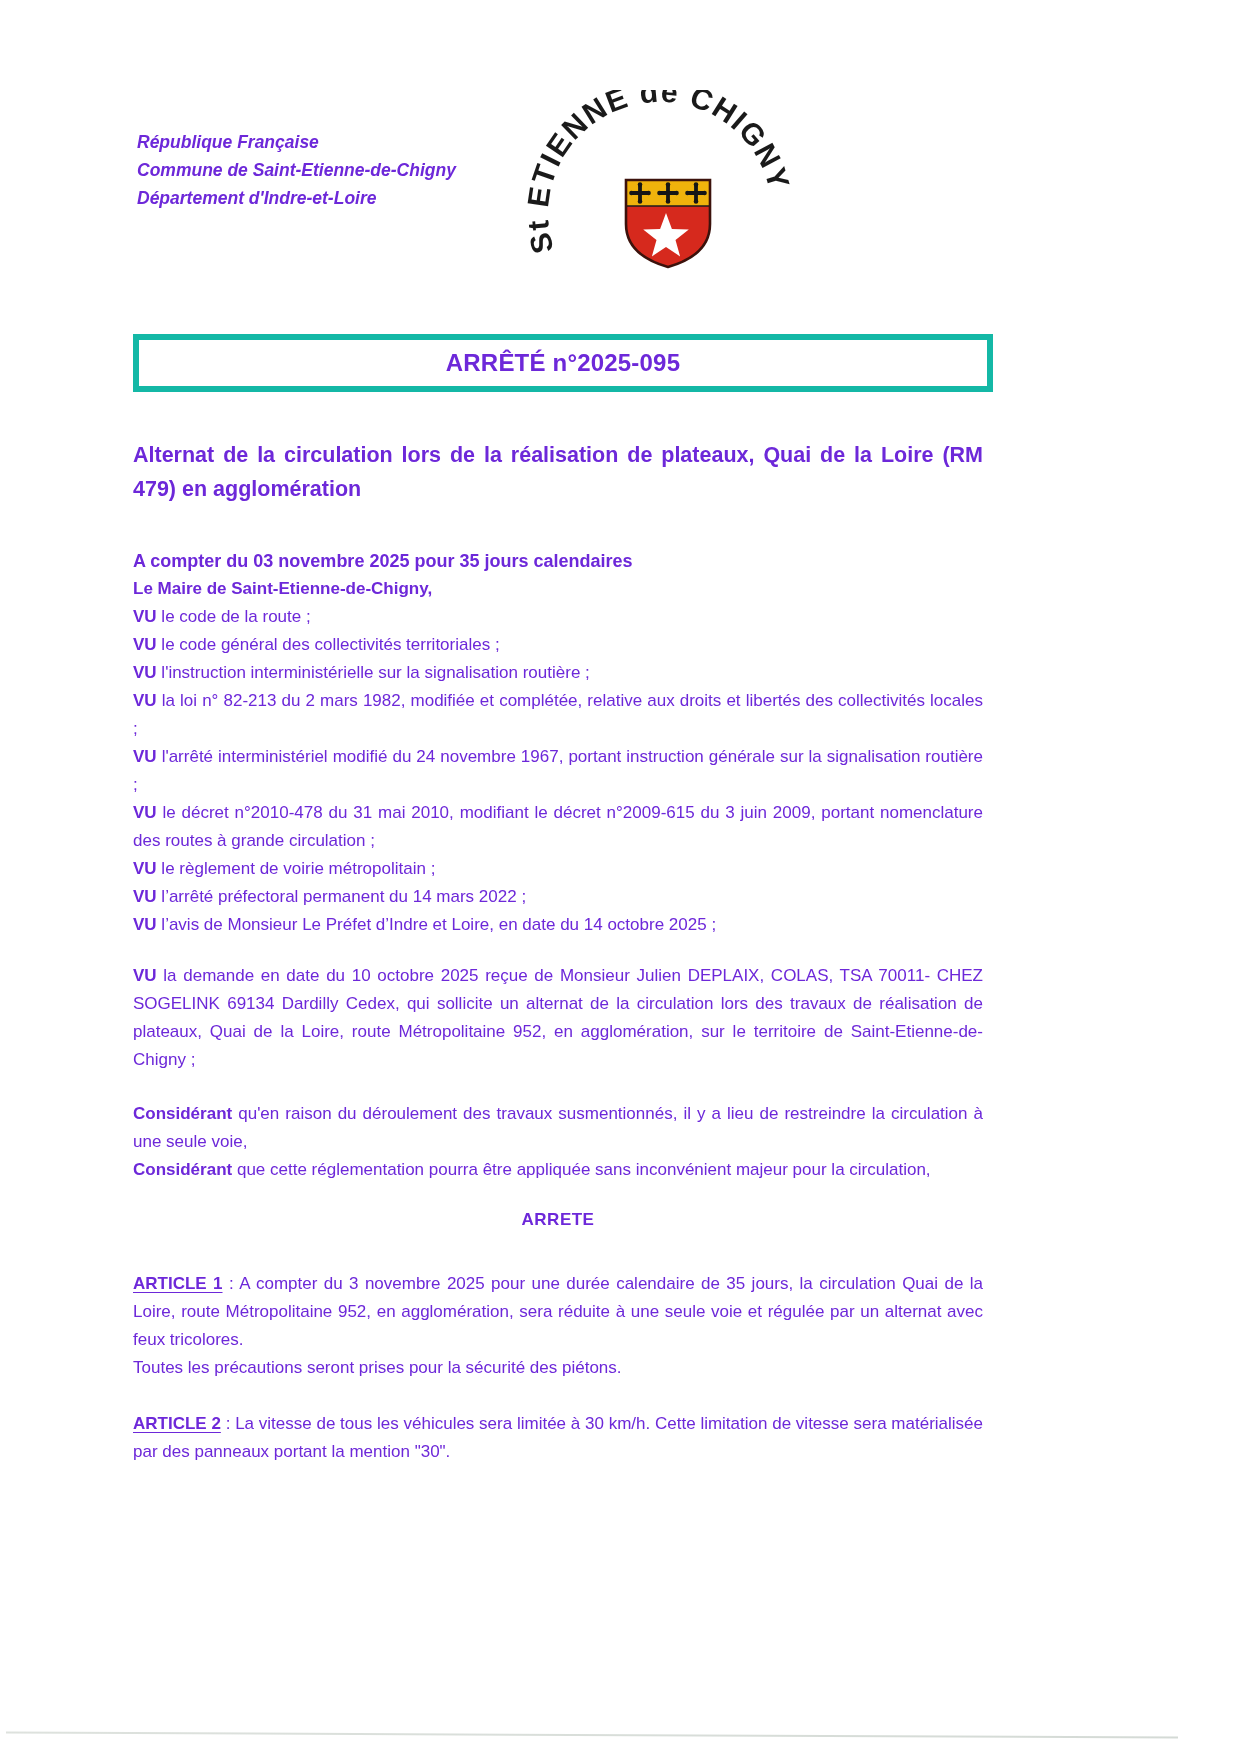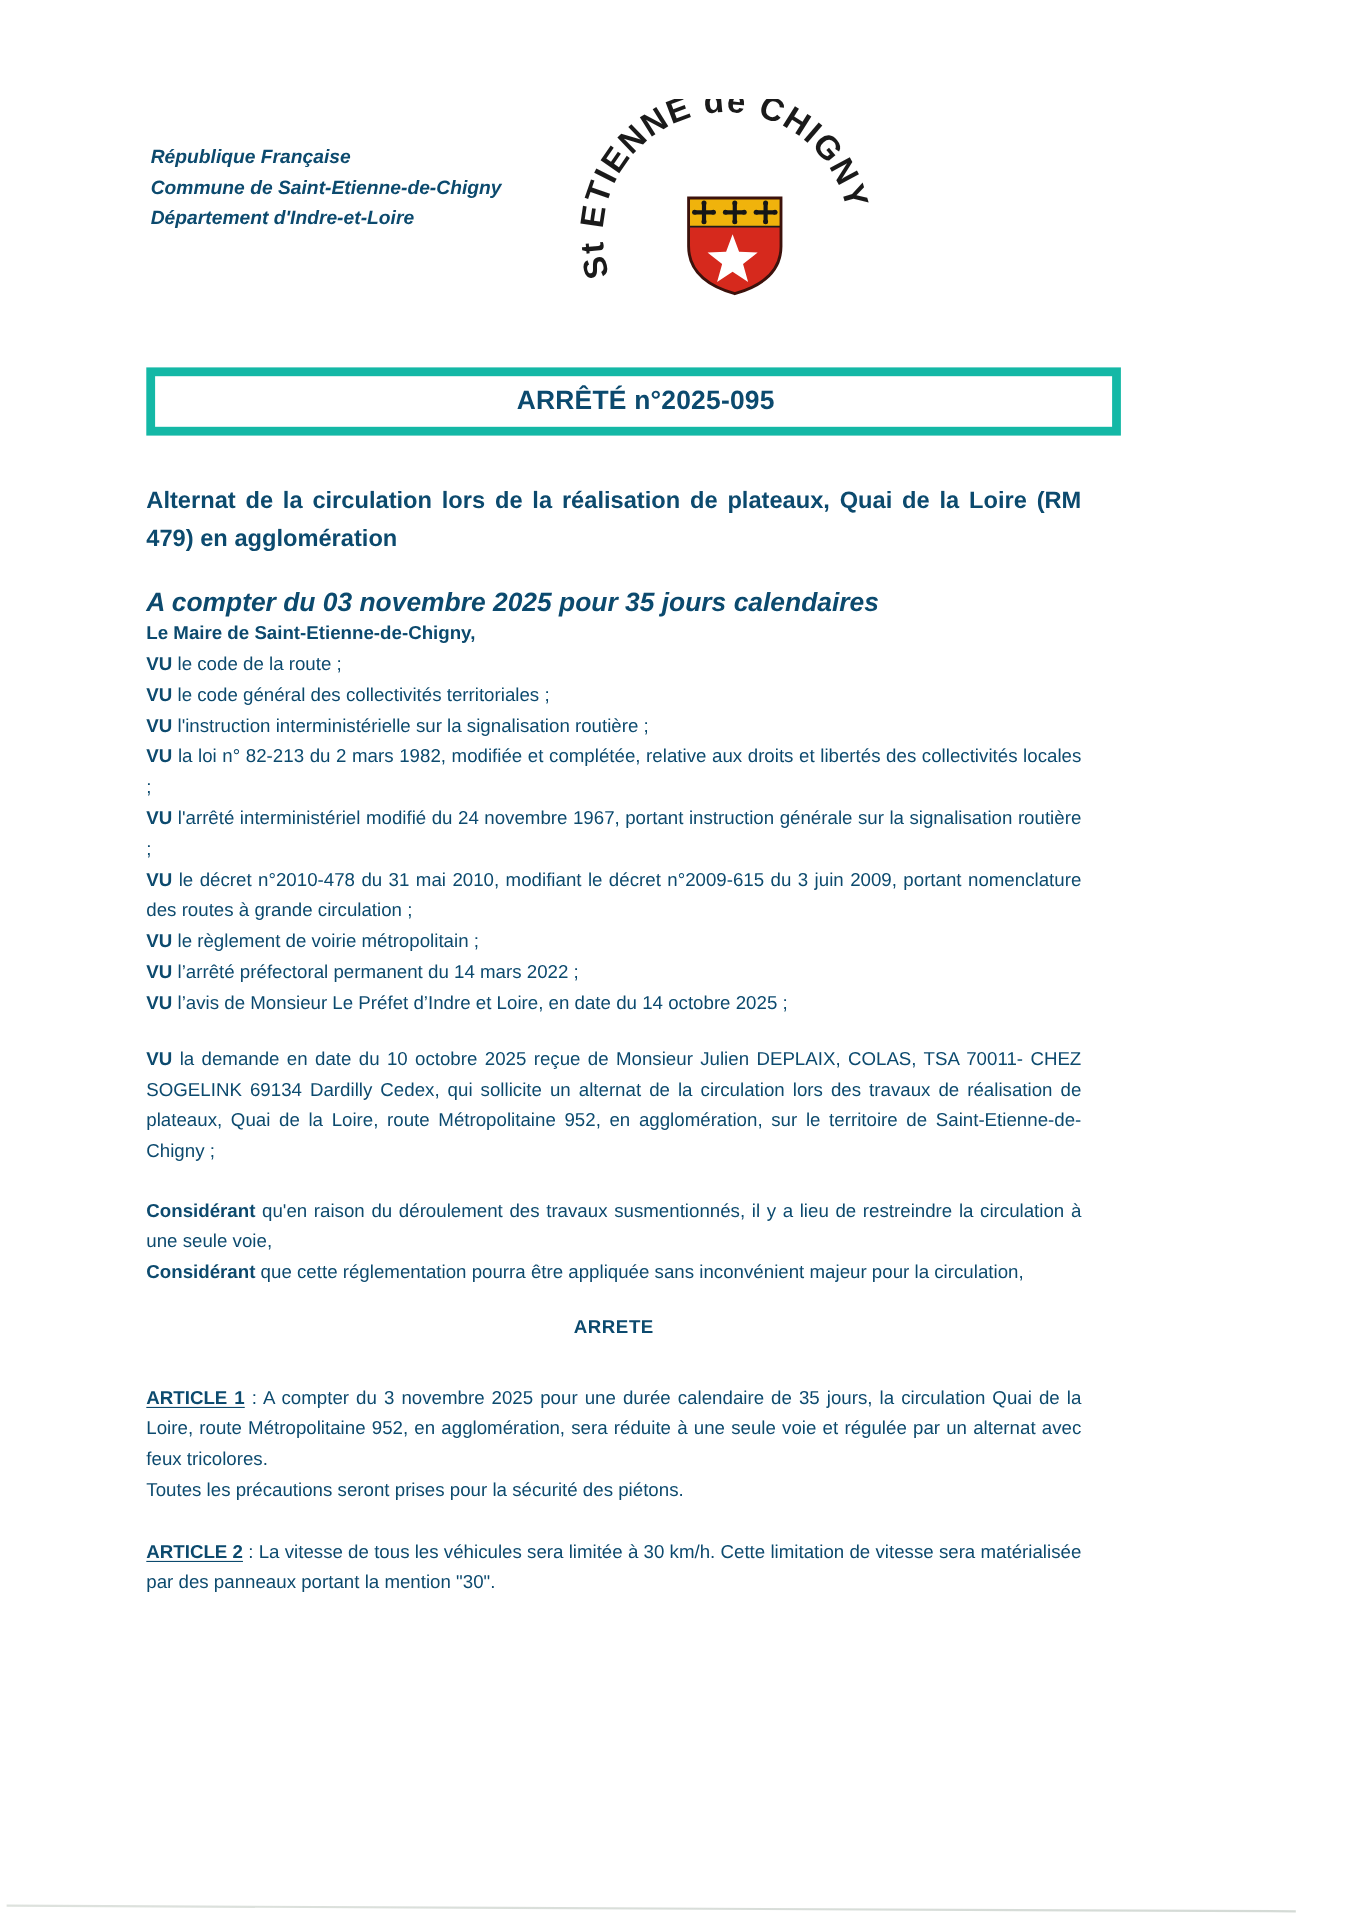--- a/index.html
+++ b/index.html
@@ -1,33 +1,33 @@
 <!DOCTYPE html>
 <html><head>
 <meta charset="utf-8">
 <style>
   html,body{margin:0;padding:0;background:#ffffff;}
   .page{position:relative;width:1240px;height:1752px;background:#ffffff;
-        font-family:"Liberation Sans",sans-serif;color:#0c4a6e;overflow:hidden;}
+        font-family:"Liberation Sans",sans-serif;color:#6d28d9;overflow:hidden;}
 
   
   .issuer{position:absolute;left:137px;top:128px;font-style:italic;font-weight:600;
           font-size:17.5px;line-height:28px;}
   .issuer p{margin:0;}
   .logo-svg{position:absolute;left:498px;top:90px;width:300px;height:185px;}
 
   
   .title-box{position:absolute;left:133px;top:334px;width:848px;height:46px;
-             border:8px solid #14b8a6;display:flex;align-items:center;justify-content:center;padding-left:22px;}
+             border:6px solid #14b8a6;display:flex;align-items:center;justify-content:center;}
   .title-box span{font-size:24px;font-weight:bold;letter-spacing:0.2px;}
 
   
   .content{position:absolute;left:133px;top:438px;width:850px;}
   .subject{margin:0;font-size:21.5px;font-weight:bold;line-height:34px;text-align:justify;}
-  .effective{margin:28px 0 0 0;font-size:24px;font-weight:bold;line-height:28px;font-style:italic;}
+  .effective{margin:41px 0 0 0;font-size:18px;font-weight:bold;line-height:28px;}
   .mayor{margin:0;font-size:17px;font-weight:bold;line-height:28px;}
 
   .vu-list{}
   .para{margin:0;font-size:17px;line-height:28px;text-align:justify;}
   .label{font-weight:bold;}
   .vu-demande{margin-top:23px;}
   .considerants{margin-top:26px;}
   .arrete{margin:26px 0 0 0;text-align:center;font-size:17px;font-weight:bold;letter-spacing:0.5px;}
   .articles{margin-top:40px;}
   .article-2{margin-top:28px;}

